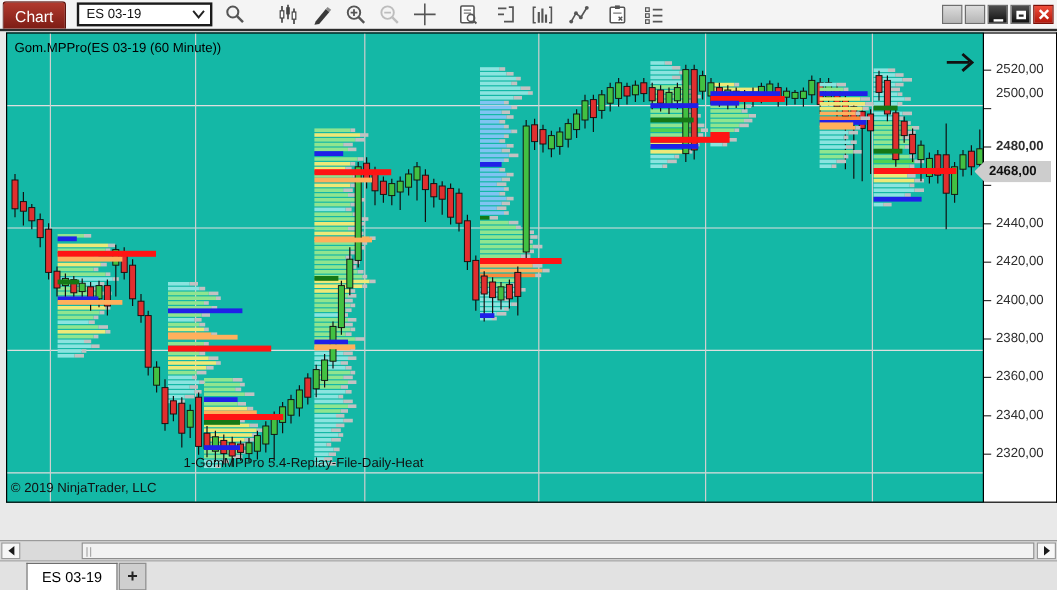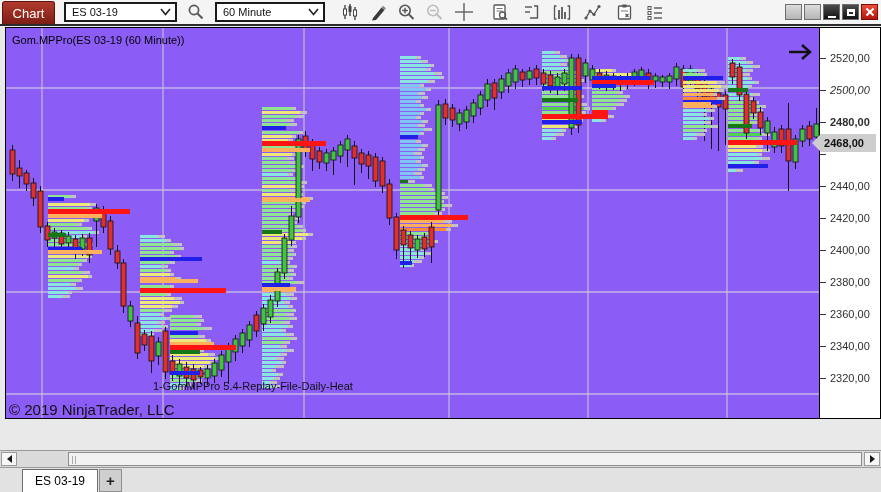--- a/index.html
+++ b/index.html
@@ -19,24 +19,24 @@
           position:relative;display:flex;align-items:center;justify-content:center;}
   .winbtn.gray{background:linear-gradient(#dcdcdc,#b5b5b5);}
   .winbtn.dark{background:linear-gradient(#4c4c4c,#111);}
   .winbtn.close{background:linear-gradient(#ef4d3a,#b3160a);border-color:#7a0e06;}
   .glyph-min{width:8px;height:2px;background:#fff;margin-top:9px;}
   .glyph-max{width:8px;height:7px;border:2px solid #fff;border-top-width:3px;box-sizing:border-box;}
   .glyph-x{position:relative;width:10px;height:10px;}
   .glyph-x::before,.glyph-x::after{content:"";position:absolute;left:4px;top:0;width:2px;height:10px;background:#fff;}
   .glyph-x::before{transform:rotate(45deg);} .glyph-x::after{transform:rotate(-45deg);}
   
-  .chart-wrap{position:absolute;left:5px;top:27px;width:815px;height:392px;background:#8b5cf6;
+  .chart-wrap{position:absolute;left:5px;top:27px;width:815px;height:392px;background:#14b8a6;
               border:1px solid #000;box-sizing:border-box;}
   .chart-label{position:absolute;left:6px;top:6px;font-size:11px;color:#000;}
-  .copyright{position:absolute;left:3px;top:373px;font-size:15px;color:#111;}
+  .copyright{position:absolute;left:3px;top:373px;font-size:11px;color:#111;}
   .ind-label{position:absolute;left:147px;top:352px;font-size:11px;color:#111;}
   
   .price-axis{position:absolute;left:820px;top:27px;width:61px;height:392px;background:#fff;
               border:1px solid #000;border-left:none;box-sizing:border-box;}
   .ptick{position:absolute;left:0;width:6px;height:1px;background:#333;}
   .plabel{position:absolute;left:10px;font-size:11px;color:#2e2e2e;}
   .pmarker{position:absolute;left:-8px;width:64px;height:18px;background:#cdcdcd;
            clip-path:polygon(0 50%,14% 0,100% 0,100% 100%,14% 100%);
            display:flex;align-items:center;justify-content:center;
            font-size:11px;font-weight:bold;color:#111;}
@@ -79,26 +79,20 @@
         </svg>
     </div>
     <div style="width:8px"></div>
     <div class="ticon">
       <svg width="18" height="18">
           <circle cx="7" cy="7" r="4.6" fill="none" stroke="#555" stroke-width="1.7"></circle>
           <line x1="10.5" y1="10.5" x2="15.5" y2="15.5" stroke="#555" stroke-width="2"></line>
         </svg>
     </div>
     <div style="width:8px"></div>
-    <div class="combo" style="width:110px">
-      <span>60 Minute</span>
-      <svg class="chev" width="11" height="8">
-          <path d="M1 1 L5.5 6.5 L10 1" fill="none" stroke="#222" stroke-width="1.6"></path>
-        </svg>
-    </div>
     <div style="width:14px"></div>
     <div class="ticon">
       <svg width="18" height="18">
           <line x1="4" y1="2" x2="4" y2="16" stroke="#444" stroke-width="1.4"></line>
           <rect x="2.5" y="6" width="3" height="6" fill="#fff" stroke="#444"></rect>
           <line x1="9" y1="1" x2="9" y2="13" stroke="#444" stroke-width="1.4"></line>
           <rect x="7.5" y="3" width="3" height="6" fill="#444"></rect>
           <line x1="14" y1="4" x2="14" y2="17" stroke="#444" stroke-width="1.4"></line>
           <rect x="12.5" y="7" width="3" height="6" fill="#fff" stroke="#444"></rect>
         </svg>
@@ -997,21 +991,21 @@
     <svg width="30" height="22" style="position:absolute;left:780px;top:13px">
       <line x1="3" y1="11" x2="22" y2="11" stroke="#111" stroke-width="2.4"></line>
       <path d="M16 4 L24 11 L16 18" fill="none" stroke="#111" stroke-width="2.4"></path>
     </svg>
   </div>
 
   <div class="price-axis">
       <div class="ptick" style="top: 30px;"></div>
       <div class="plabel" style="top: 24px;">2520,00</div>
       <div class="ptick" style="top: 62px;"></div>
-      <div class="plabel" style="top: 56px; font-style: italic;">2500,00</div>
+      <div class="plabel" style="top: 44px;">2500,00</div>
       <div class="ptick" style="top: 94px;"></div>
       <div class="plabel" style="top: 88px; font-weight: bold;">2480,00</div>
       <div class="ptick" style="top: 126px;"></div>
       <div class="plabel" style="top: 110px;">2460,00</div>
       <div class="ptick" style="top: 158px;"></div>
       <div class="plabel" style="top: 152px;">2440,00</div>
       <div class="ptick" style="top: 190px;"></div>
       <div class="plabel" style="top: 184px;">2420,00</div>
       <div class="ptick" style="top: 222px;"></div>
       <div class="plabel" style="top: 216px;">2400,00</div>

